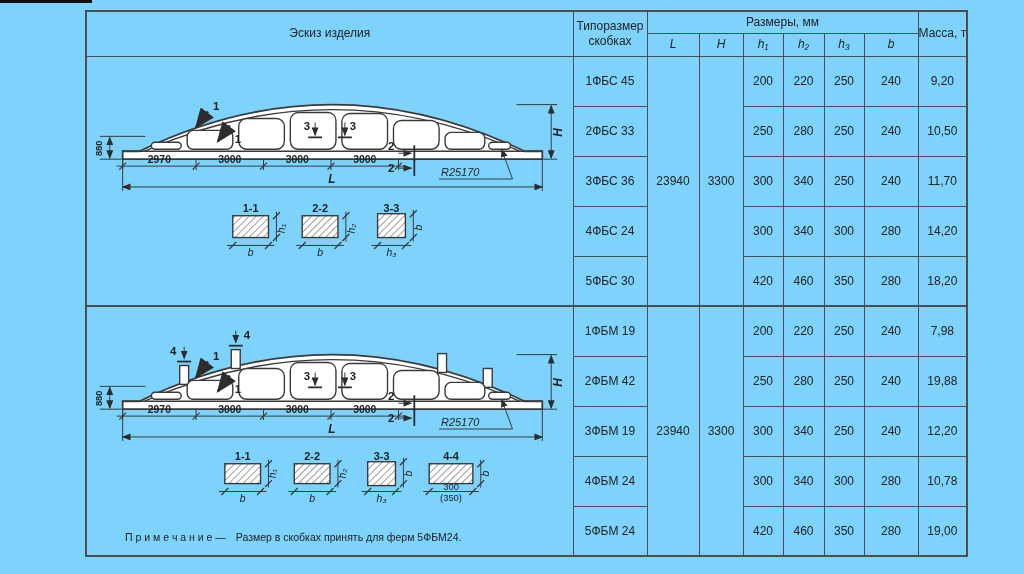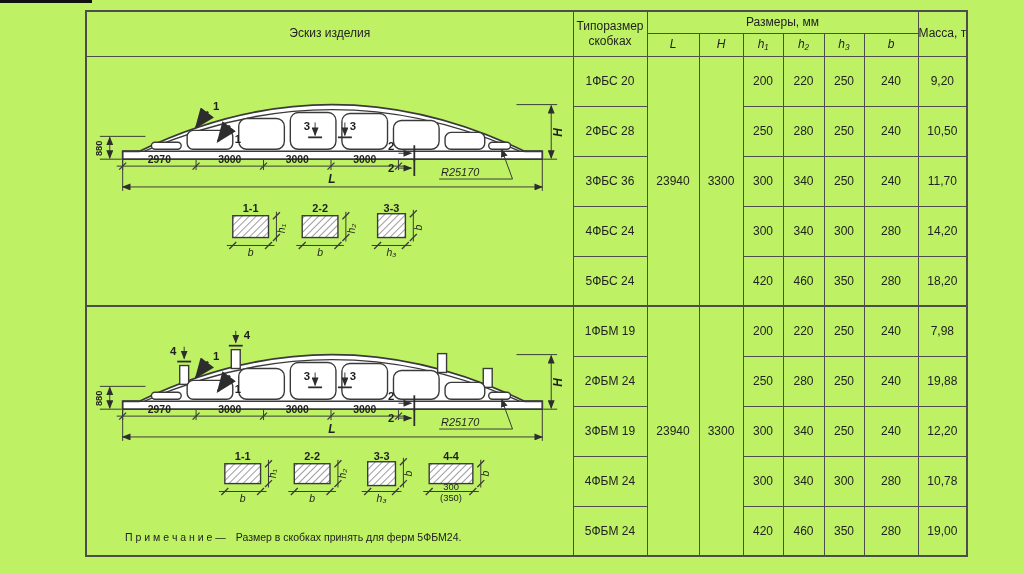--- a/index.html
+++ b/index.html
@@ -1,16 +1,16 @@
 <!DOCTYPE html>
 <html><head>
 <meta charset="utf-8">
 <style>
   html,body{margin:0;padding:0;background:#fff;}
-  .page{position:relative;width:1024px;height:574px;background:#bef264;overflow:hidden;
+  .page{position:relative;width:1024px;height:574px;background:#7dd3fc;overflow:hidden;
         font-family:"Liberation Sans",sans-serif;color:#1f1f1f;}
   .scan-edge{position:absolute;left:0;top:0;width:92px;height:3px;background:#101010;}
   table.spec{position:absolute;left:85px;top:10px;border-collapse:collapse;table-layout:fixed;
              border:2px solid #4d4d4d;}
   table.spec th,table.spec td{border:1px solid #4d4d4d;text-align:center;vertical-align:middle;
              padding:0;font-size:12px;color:#222;}
   thead th{font-size:11.5px;font-weight:normal;line-height:1.25;}
   thead tr.h1{height:22px;}
   thead tr.h2{height:23px;}
   tbody tr{height:50px;}
@@ -193,31 +193,31 @@
               <line class="tk" x1="0.5" y1="45.5" x2="7.5" y2="38.5"></line>
               <line class="tk" x1="28.5" y1="45.5" x2="35.5" y2="38.5"></line>
               <text class="di" x="18" y="53">h₃</text>
               <line class="dl" x1="40" y1="6" x2="40" y2="38"></line>
               <line class="tk" x1="36.5" y1="13.5" x2="43.5" y2="6.5"></line>
               <line class="tk" x1="36.5" y1="37.5" x2="43.5" y2="30.5"></line>
               <text class="di" transform="translate(49,24) rotate(-90)">b</text>
             </g>
           </svg>
         </td>
-        <td>1ФБС 20</td>
+        <td>1ФБС 45</td>
         <td rowspan="5">23940</td>
         <td rowspan="5">3300</td>
         <td>200</td>
         <td>220</td>
         <td>250</td>
         <td>240</td>
         <td>9,20</td>
       </tr>
       <tr>
-        <td>2ФБС 28</td>
+        <td>2ФБС 33</td>
         <td>250</td>
         <td>280</td>
         <td>250</td>
         <td>240</td>
         <td>10,50</td>
       </tr>
       <tr>
         <td>3ФБС 36</td>
         <td>300</td>
         <td>340</td>
@@ -227,21 +227,21 @@
       </tr>
       <tr>
         <td>4ФБС 24</td>
         <td>300</td>
         <td>340</td>
         <td>300</td>
         <td>280</td>
         <td>14,20</td>
       </tr>
       <tr>
-        <td>5ФБС 24</td>
+        <td>5ФБС 30</td>
         <td>420</td>
         <td>460</td>
         <td>350</td>
         <td>280</td>
         <td>18,20</td>
       </tr>
 
       <tr class="block-first">
         <td rowspan="5" class="sketch-cell">
           <svg width="485" height="248" viewBox="0 0 487 250">
@@ -398,21 +398,21 @@
         <td>1ФБМ 19</td>
         <td rowspan="5">23940</td>
         <td rowspan="5">3300</td>
         <td>200</td>
         <td>220</td>
         <td>250</td>
         <td>240</td>
         <td>7,98</td>
       </tr>
       <tr>
-        <td>2ФБМ 24</td>
+        <td>2ФБМ 42</td>
         <td>250</td>
         <td>280</td>
         <td>250</td>
         <td>240</td>
         <td>19,88</td>
       </tr>
       <tr>
         <td>3ФБМ 19</td>
         <td>300</td>
         <td>340</td>

